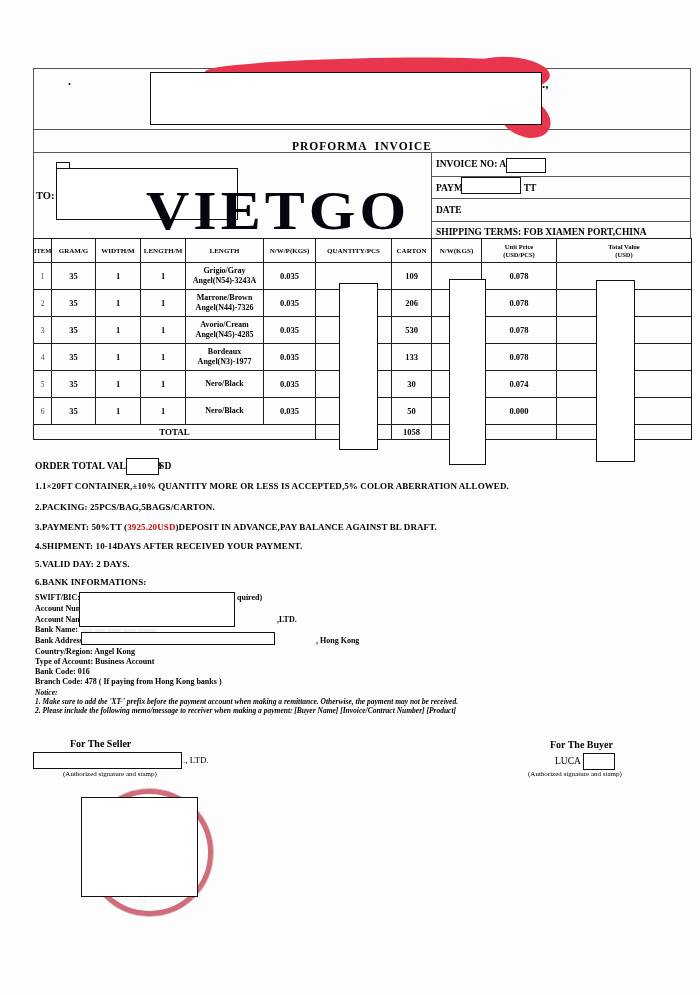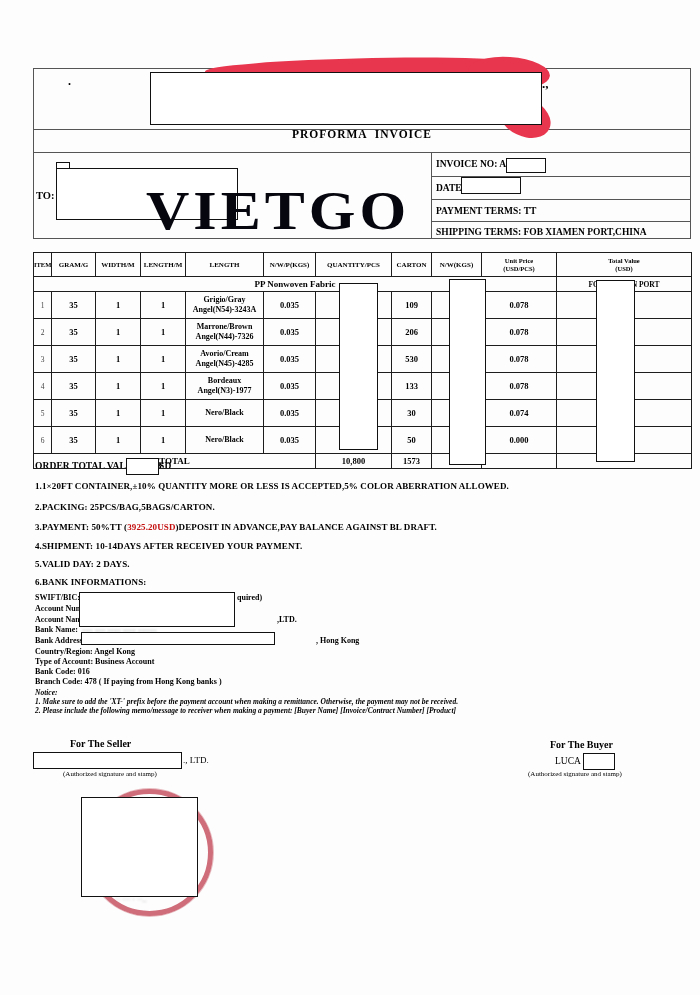--- a/index.html
+++ b/index.html
@@ -2,21 +2,21 @@
 <html><head>
 <meta charset="utf-8">
 <style>
   html,body{margin:0;padding:0;background:#e9e9e9;}
   .page{position:relative;width:700px;height:995px;background:#fdfdfd;font-family:"Liberation Serif",serif;color:#000;overflow:hidden;margin:0 auto;}
   .abs{position:absolute;}
   .b{font-weight:bold;}
   .rbox{position:absolute;background:#fff;border:1.4px solid #111;z-index:4;}
   .sect{position:absolute;border:1.2px solid #555;background:transparent;}
   .blob{position:absolute;background:#e8364e;border-radius:50%;z-index:1;}
-  table{border-collapse:collapse;table-layout:fixed;width:658px;font-family:"Liberation Serif",serif;margin-top:14px;}
+  table{border-collapse:collapse;table-layout:fixed;width:658px;font-family:"Liberation Serif",serif;}
   td,th{border:1px solid #1d1d1d;padding:0;text-align:center;vertical-align:middle;overflow:hidden;}
   th{font-weight:bold;}
   .hrow{height:24px;} .srow{height:15px;} .drow{height:27px;} .trow{height:15px;}
   .h7{font-size:7px;} .h65{font-size:6.5px;white-space:pre-line;line-height:1.15;}
   .cell{font-size:8.5px;font-weight:bold;}
   .colorcell{font-size:8px;font-weight:bold;line-height:1.2;padding:0 2px;}
   .itemcell{font-size:7.5px;color:#444;}
   .notes{font-size:9px;font-weight:bold;letter-spacing:0.1px;}
   .bankline{font-size:8px;font-weight:bold;}
   .noticeline{font-size:7.5px;font-weight:bold;font-style:italic;}
@@ -35,35 +35,35 @@
   <div class="blob" style="left:205px;top:58px;width:335px;height:22px;transform:rotate(-1.2deg);border-radius:100% 100% 45% 55%/90% 110% 40% 45%;"></div>
   <div class="blob" style="left:468px;top:57px;width:82px;height:32px;transform:rotate(4deg);"></div>
   <div class="blob" style="left:497px;top:98px;width:55px;height:38px;transform:rotate(26deg);"></div>
 
   <div class="sect" style="left:33px;top:68px;width:656px;height:60px;"></div>
   <div class="abs b" style="left:68px;top:74px;font-size:12px;z-index:3;">.</div>
   <div class="abs blur" style="left:158px;top:114px;font-size:9px;letter-spacing:1px;z-index:1;">··············· ···················· ··········@·········</div>
   <div class="rbox" style="left:150px;top:72px;width:390px;height:51px;z-index:2;"></div>
   <div class="abs b" style="left:542px;top:76px;font-size:13px;z-index:3;">.,</div>
 
-  <div class="sect" style="left:33px;top:128px;width:656px;height:24px;border-top:none;display:flex;align-items:flex-start;justify-content:center;">
+  <div class="sect" style="left:33px;top:128px;width:656px;height:24px;border-top:none;display:flex;align-items:flex-end;justify-content:center;">
     <span class="b" style="font-size:11.5px;white-space:pre;letter-spacing:1px;">PROFORMA  INVOICE</span>
   </div>
 
   <div class="sect" style="left:33px;top:152px;width:656px;height:86px;border-top:none;">
     <div class="abs b" style="left:2px;top:38px;font-size:10.5px;">TO:</div>
     <div class="abs" style="left:397px;top:0;width:259px;height:86px;border-left:1.1px solid #555;box-sizing:border-box;">
       <div class="inforow" style="height:24px;">
         <span>INVOICE NO: AN</span>
       </div>
+      <div class="inforow" style="height:21px;">
+        <span>PAYMENT TERMS: TT</span>
+      </div>
       <div class="inforow" style="height:22px;">
         <span>DATE</span>
-      </div>
-      <div class="inforow" style="height:21px;">
-        <span>PAYMENT TERMS: TT</span>
       </div>
       <div class="inforow" style="height:19px;border-bottom:none;">
         <span>SHIPPING TERMS: FOB XIAMEN PORT,CHINA</span>
       </div>
     </div>
   </div>
 
   <div class="rbox" style="left:56px;top:162px;width:12px;height:8px;border-width:1px;"></div>
   <div class="rbox" style="left:56px;top:168px;width:180px;height:50px;"></div>
   <div class="rbox" style="left:506px;top:158px;width:38px;height:13px;border-width:1.1px;"></div>
@@ -95,24 +95,20 @@
         <th class="h7">LENGTH</th>
         <th class="h7">N/W/P(KGS)</th>
         <th class="h7">QUANTITY/PCS</th>
         <th class="h7">CARTON</th>
         <th class="h7">N/W(KGS)</th>
         <th class="h65">Unit Price
 (USD/PCS)</th>
         <th class="h65">Total Value
 (USD)</th>
       </tr>
-      <tr class="srow">
-        <td colspan="10" class="b" style="font-size:9px;">PP Nonwoven Fabric</td>
-        <td class="b" style="font-size:7.5px;">FOB XIAMEN PORT</td>
-      </tr>
 
       <tr class="drow">
         <td class="itemcell">1</td>
         <td class="cell">35</td>
         <td class="cell">1</td>
         <td class="cell">1</td>
         <td class="colorcell">Grigio/Gray Angel(N54)-3243A</td>
         <td class="cell">0.035</td>
         <td class="cell"></td>
         <td class="cell">109</td>
@@ -182,21 +178,21 @@
         <td class="cell"></td>
         <td class="cell">50</td>
         <td class="cell"></td>
         <td class="cell">0.000</td>
         <td class="cell"></td>
       </tr>
 
       <tr class="trow">
         <td colspan="6" class="b" style="font-size:9px;">TOTAL</td>
         <td class="cell">10,800</td>
-        <td class="cell">1573</td>
+        <td class="cell">1058</td>
         <td></td>
         <td></td>
         <td></td>
       </tr>
     </tbody>
       </table>
   </div>
 
   <div class="rbox" style="left:339px;top:283px;width:37px;height:165px;"></div>
   <div class="rbox" style="left:449px;top:279px;width:35px;height:184px;"></div>

